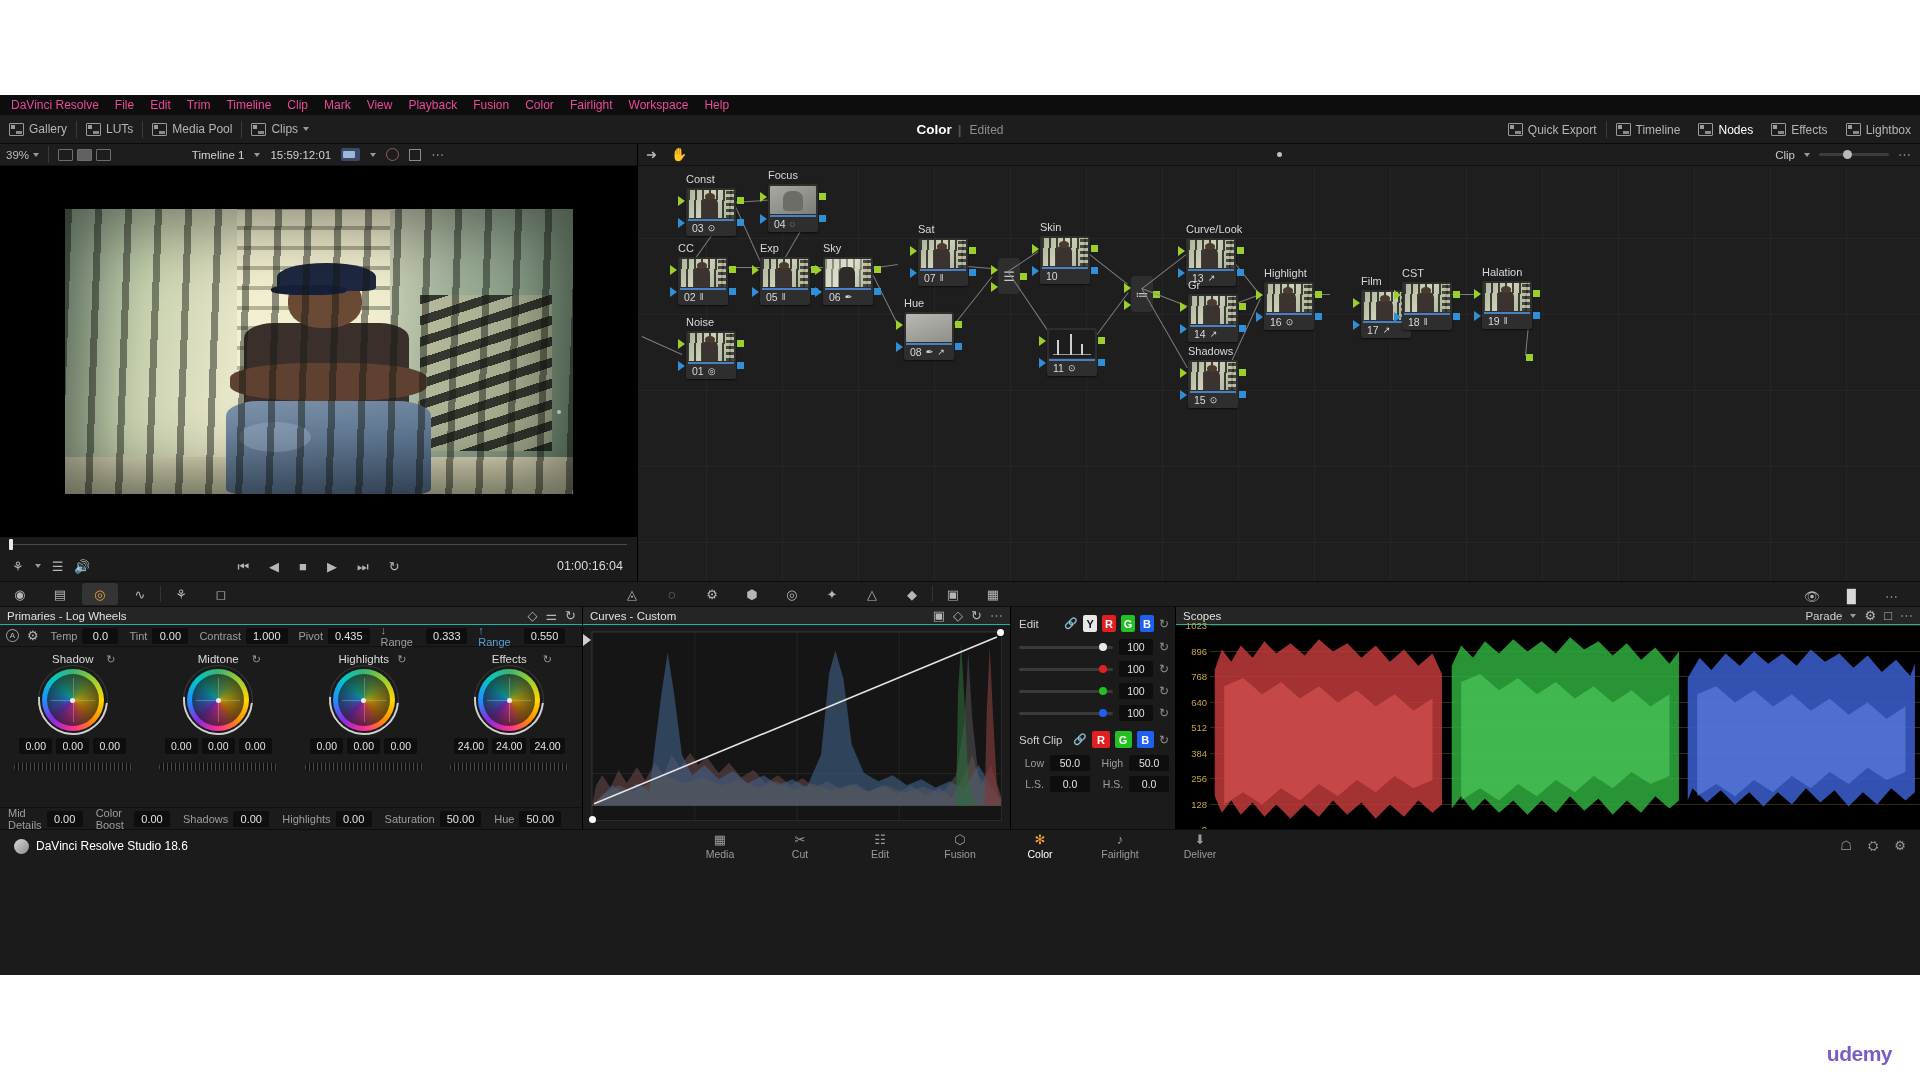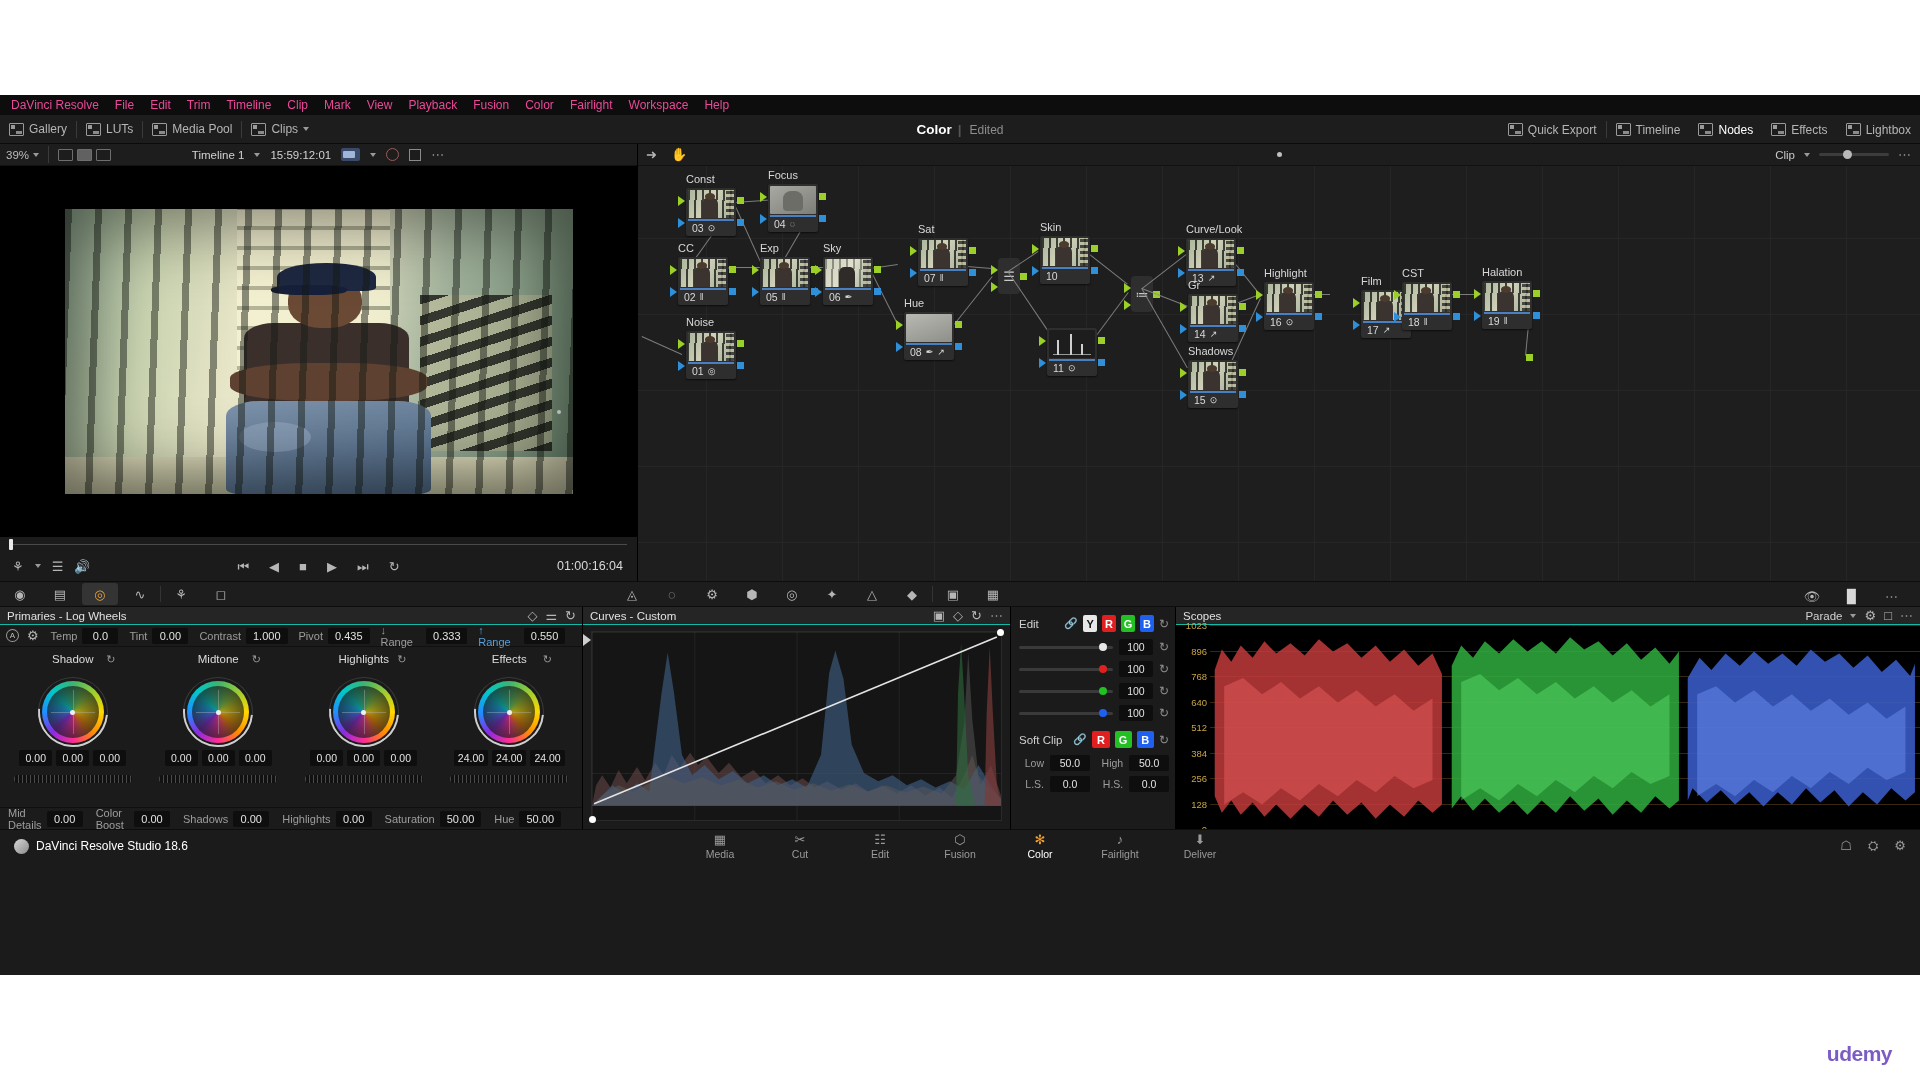--- a/index.html
+++ b/index.html
@@ -157,21 +157,21 @@
 
   
   .prim { width: 583px; }
   .prim-params { height:22px; display:flex; align-items:center; gap:0; padding:0 6px; border-bottom:1px solid #101010;}
   .pp { display:flex; align-items:center; gap:5px; margin-right:11px;}
   .pp-lbl { color:#9d9d9d; font-size:11px;}
   .pp-val { background:#0e0e0e; border-radius:2px; color:#e2e2e2; font-size:11px; padding:2px 7px; min-width:36px; text-align:center; position:relative;}
   .auto-circ { width:13px;height:13px;border:1.3px solid #9a9a9a;border-radius:50%; display:flex;align-items:center;justify-content:center; color:#bdbdbd; font-size:8px; margin-right:8px;}
   .wheels { display:flex; flex:1; padding-top:6px;}
   .wheel-col { flex:1; display:flex; flex-direction:column; align-items:center; position:relative;}
-  .wheel-lbl { color:#dcdcdc; font-size:11.5px; margin-bottom:16px;}
+  .wheel-lbl { color:#dcdcdc; font-size:11.5px; margin-bottom:4px;}
   .wheel-reset { position:absolute; right:30px; top:0; color:#9b9b9b; font-size:11px;}
   .wheel { width:62px; height:62px; border-radius:50%; position:relative;
            background: conic-gradient(from 180deg, #ff2d95, #8a2be2, #1e90ff, #00c8c8, #3cb371, #9acd32, #ffd700, #ff8c00, #ff2d95);
            box-shadow: 0 0 0 3px #1a1a1a, 0 0 0 4px #3a3a3a;}
   .wheel-in { position:absolute; inset:5px; border-radius:50%;
               background: radial-gradient(circle at 50% 50%, rgba(30,30,30,.25), rgba(25,25,25,.85));}
   .wheel-cross { position:absolute; inset:5px; border-radius:50%;}
   .wheel-cross::before,.wheel-cross::after{content:"";position:absolute;background:rgba(170,170,170,.45);}
   .wheel-cross::before{left:50%;top:4px;bottom:4px;width:1px;}
   .wheel-cross::after{top:50%;left:4px;right:4px;height:1px;}

